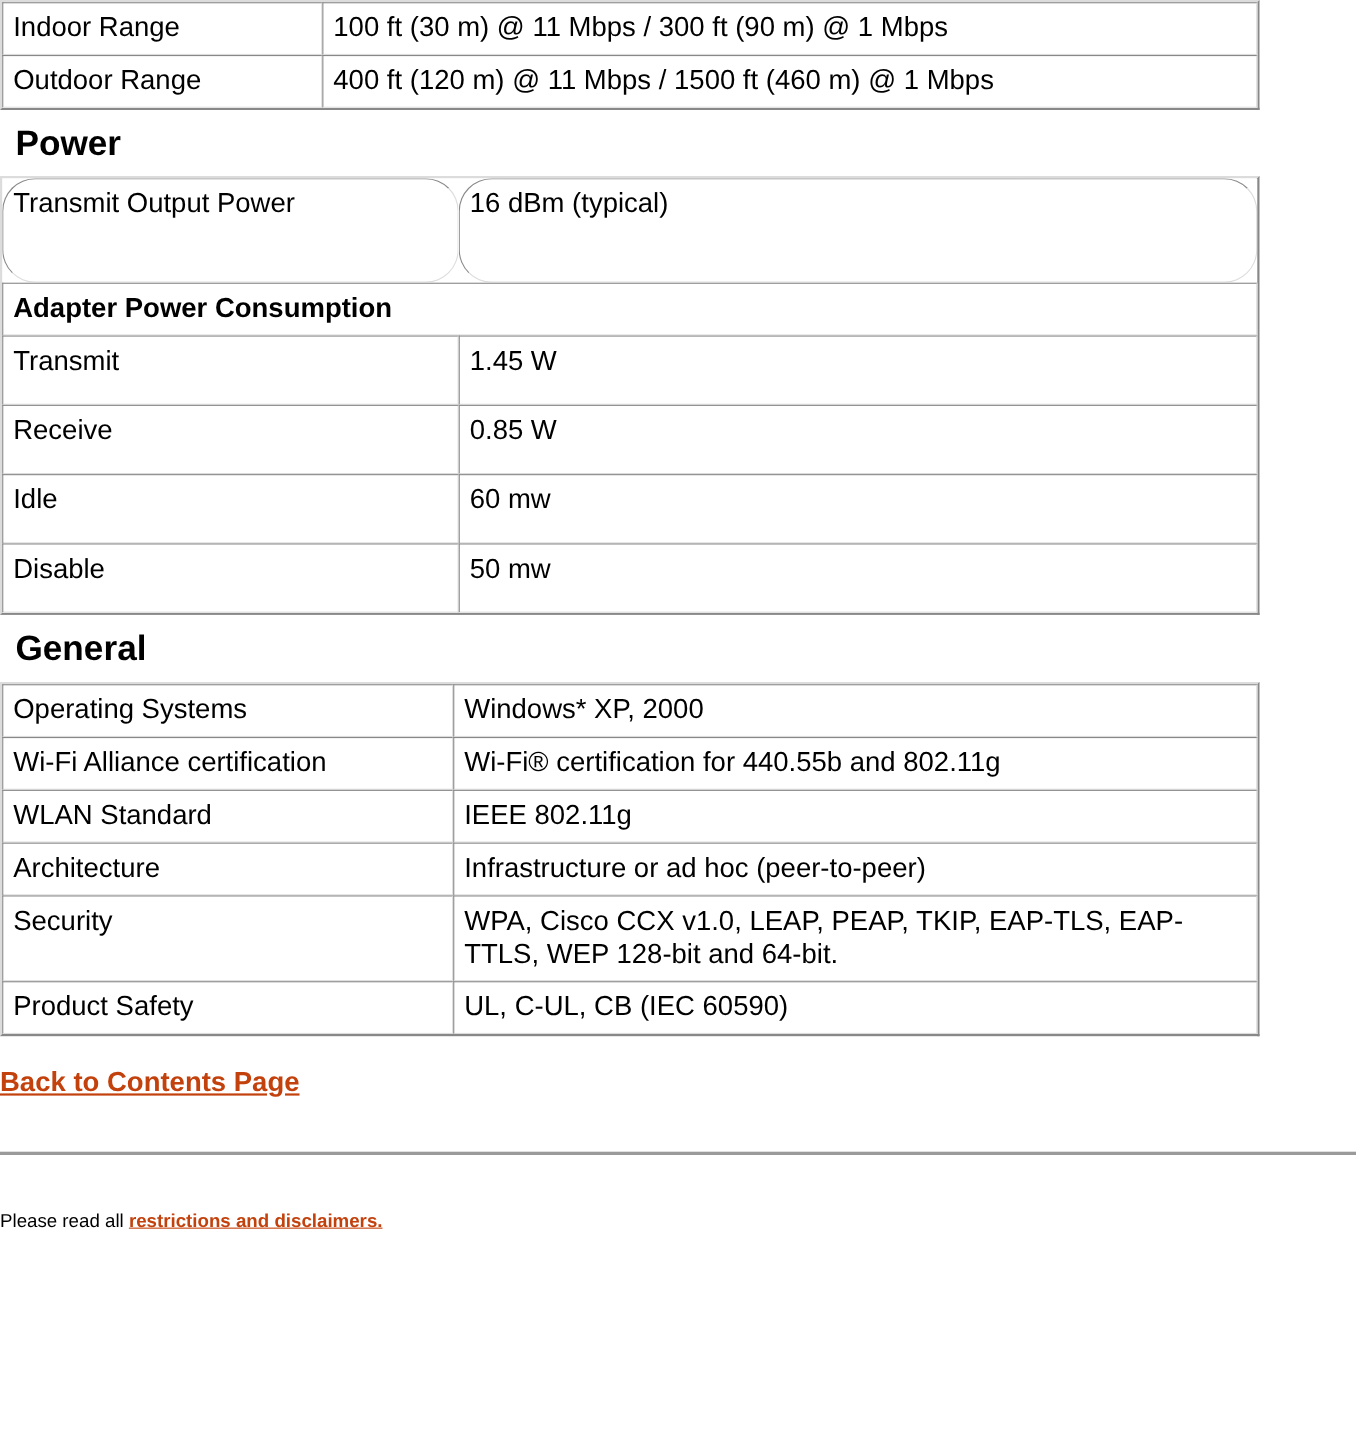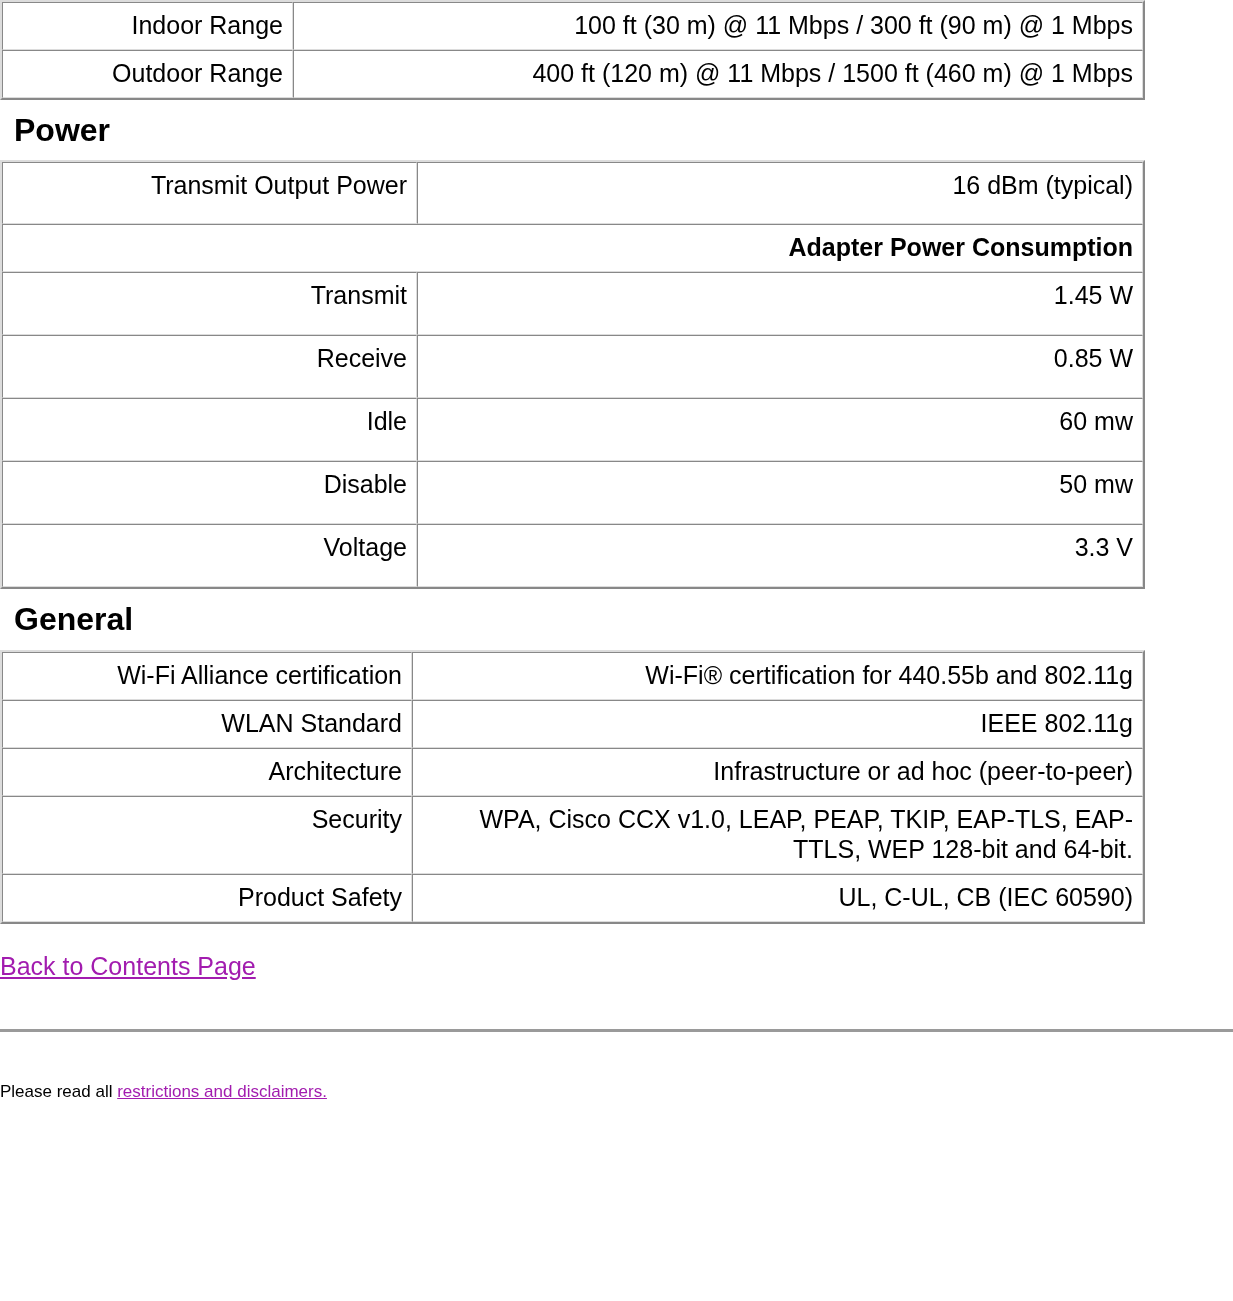--- a/index.html
+++ b/index.html
@@ -36,64 +36,64 @@
   }
   table.spec td {
     border: 1px inset #dcdcdc;
     padding: 7px 9px 9px 9px;
     vertical-align: top;
     font-size: 25px;
     line-height: 1.2;
     color: #000000;
     background: #ffffff;
     word-wrap: break-word;
-    text-align: right;
   }
 
   
   table.t-range { margin-top: 0; }
   table.t-range col.lbl { width: 291px; }
 
   
   table.t-power col.lbl { width: 415px; }
   
   table.t-general col.lbl { width: 410px; }
 
   td.indent { padding-left: 46px; }
   td.spanhead {
     font-weight: bold;
     padding-top: 9px;
     padding-bottom: 12px;
     margin-top: 44px;
   }
 
   
-  tr.tall td { padding-bottom: 23px; }
+  tr.tall td { padding-bottom: 56px; border-radius: 30px; }
   tr.pad td  { padding-bottom: 24px; }
 
   
   h4.section {
     font-size: 32px;
     font-weight: bold;
     margin: 11px 0 11px 0;
     padding: 0 0 0 14px;
     line-height: 1.2;
   }
 
   
   .spacer-top { height: 27px; }
   p.backlink {
     margin: 0;
     padding: 0;
     font-size: 25px;
     line-height: 1.2;
   }
   a {
-    color: #a21caf;
+    color: #c2410c;
     text-decoration: underline;
+    font-weight: bold;
   }
   hr.rule {
     border: none;
     border-top: 3px solid #9a9a9a;
     margin: 48px 0 0 0;
     height: 0;
     width: 1233px;
   }
   p.disclaimer {
     margin: 0;
@@ -149,36 +149,36 @@
         <td>0.85 W</td>
       </tr>
       <tr class="pad">
         <td class="indent">Idle</td>
         <td>60 mw</td>
       </tr>
       <tr class="pad">
         <td class="indent">Disable</td>
         <td>50 mw</td>
       </tr>
-      <tr class="pad">
-        <td>Voltage</td>
-        <td>3.3 V</td>
-      </tr>
     </tbody>
   </table>
 
   <h4 class="section">General</h4>
 
   <table class="spec t-general">
     <colgroup>
         <col class="lbl">
         <col>
       </colgroup>
     <tbody>
       <tr>
+        <td>Operating Systems</td>
+        <td>Windows* XP, 2000</td>
+      </tr>
+      <tr>
         <td>Wi-Fi Alliance certification</td>
         <td>Wi-Fi® certification for 440.55b and 802.11g</td>
       </tr>
       <tr>
         <td>WLAN Standard</td>
         <td>IEEE 802.11g</td>
       </tr>
       <tr>
         <td>Architecture</td>
         <td>Infrastructure or ad hoc (peer-to-peer)</td>

